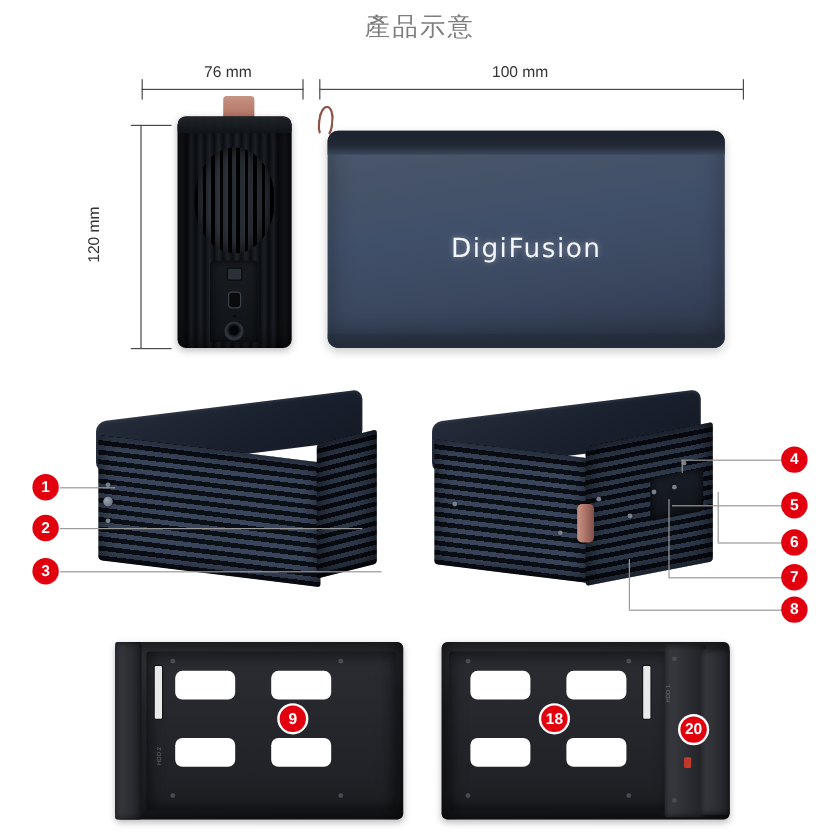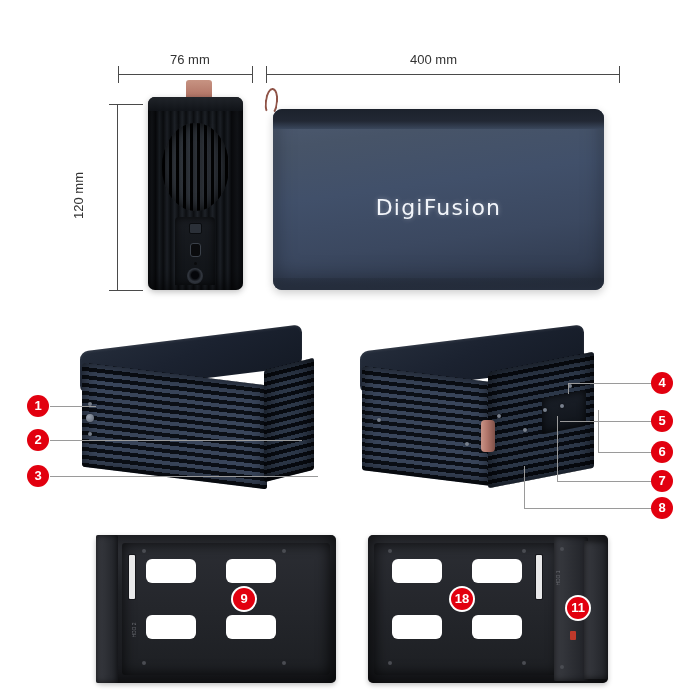--- a/index.html
+++ b/index.html
@@ -204,27 +204,28 @@
     position: absolute; font-size: 5px; color: #6a6c72;
     transform: rotate(-90deg); transform-origin: 50% 50%;
     white-space: nowrap;
   }
 </style>
 </head>
 <body>
 
 <div class="stage">
 
+  <div class="title">產品示意</div>
 
   <div class="dim-label" style="left:170px; top:52px;">76 mm</div>
   <div class="dim-line-h" style="left:118px; top:74px; width:135px;"></div>
   <div class="tick-v" style="left:118px; top:66px; height:17px;"></div>
   <div class="tick-v" style="left:252px; top:66px; height:17px;"></div>
 
-  <div class="dim-label" style="left:410px; top:52px;">400 mm</div>
+  <div class="dim-label" style="left:410px; top:52px;">100 mm</div>
   <div class="dim-line-h" style="left:266px; top:74px; width:354px;"></div>
   <div class="tick-v" style="left:266px; top:66px; height:17px;"></div>
   <div class="tick-v" style="left:619px; top:66px; height:17px;"></div>
 
   <div class="dim-label-rot" style="left:78px; top:188px; width:60px; text-align:center; margin-left:-30px;">120 mm</div>
   <div class="dim-line-v" style="left:117px; top:104px; height:186px;"></div>
   <div class="tick-h" style="left:109px; top:104px; width:34px;"></div>
   <div class="tick-h" style="left:109px; top:290px; width:34px;"></div>
 
   <div class="tab-top"></div>
@@ -337,15 +338,15 @@
     </div>
     <div class="conn" style="left:168px; top:20px; width:6px; height:44px;"></div>
     <div class="rail" style="left:186px; top:2px; width:34px; height:144px;"></div>
     <div class="screw" style="left:192px; top:12px;"></div>
     <div class="screw" style="left:192px; top:130px;"></div>
     <div class="red-tab" style="left:202px; top:96px;"></div>
     <div class="tray-lbl" style="left:182px; top:40px;">HDD 1</div>
     <div class="rail" style="left:216px; top:6px; width:24px; height:138px;"></div>
   </div>
   <div class="badge ring" style="left:451px; top:588px;">18</div>
-  <div class="badge ring" style="left:567px; top:597px;">11</div>
+  <div class="badge ring" style="left:567px; top:597px;">20</div>
 
 </div>
 
 </body></html>

